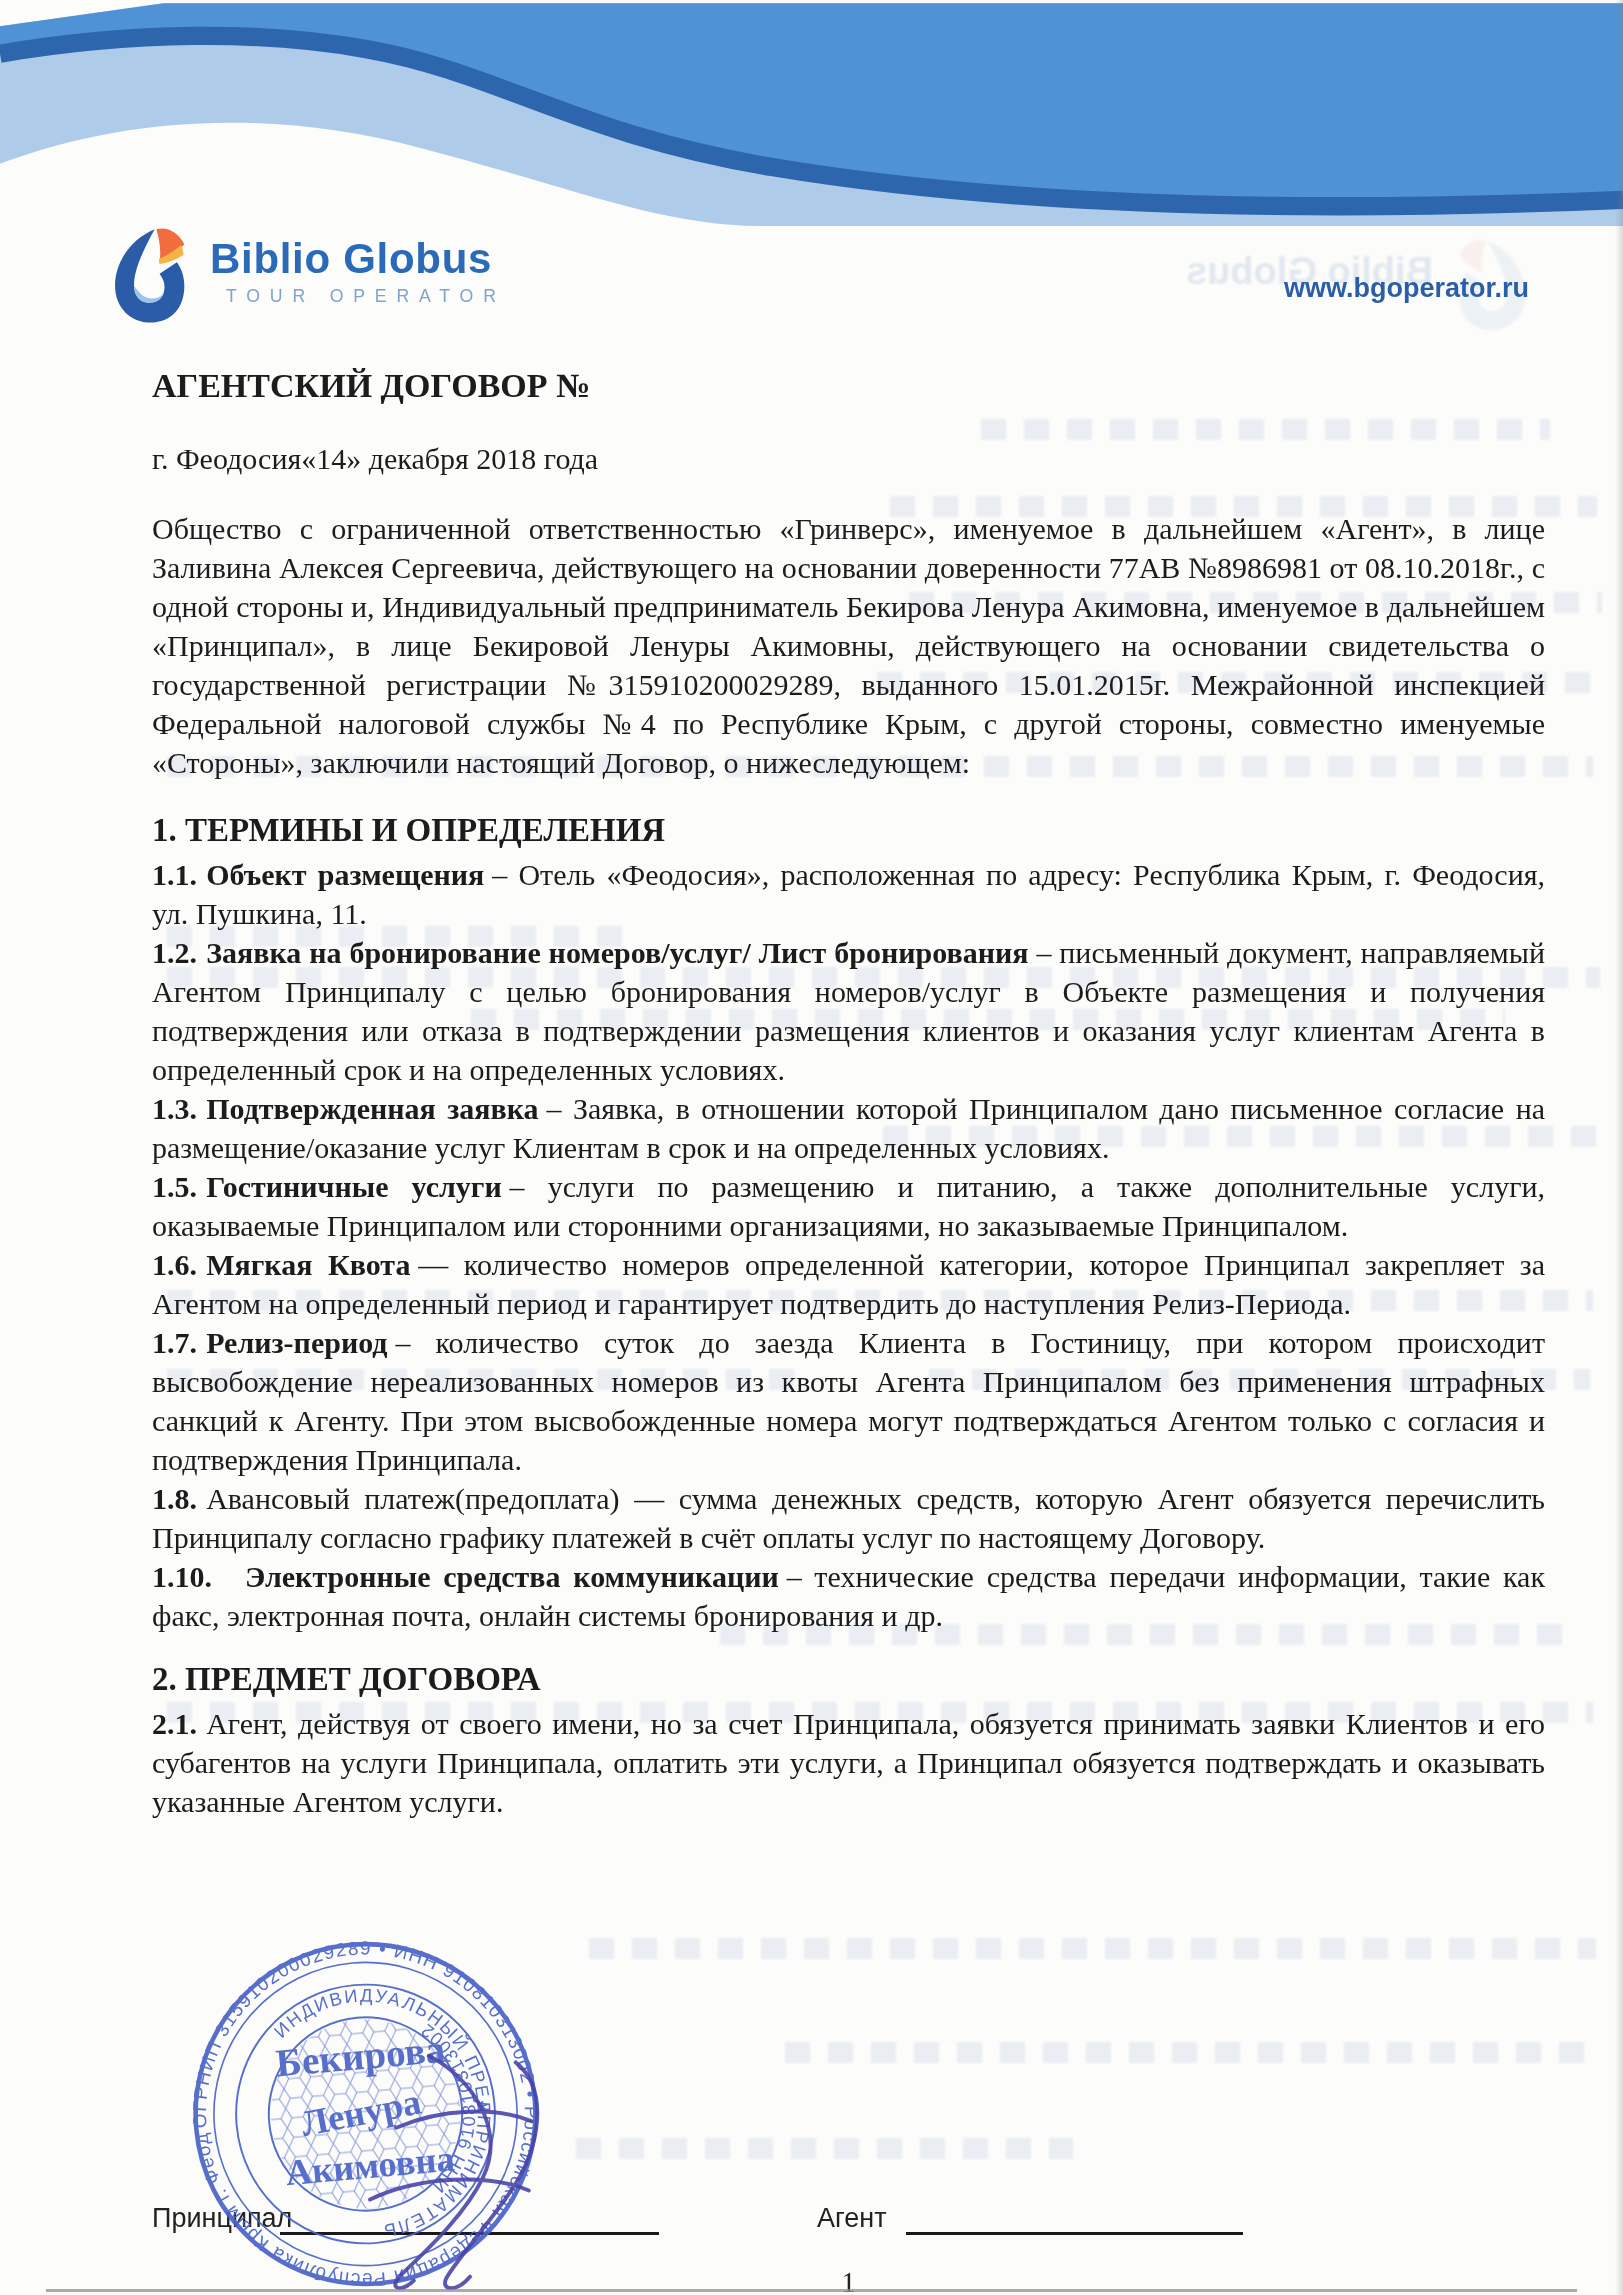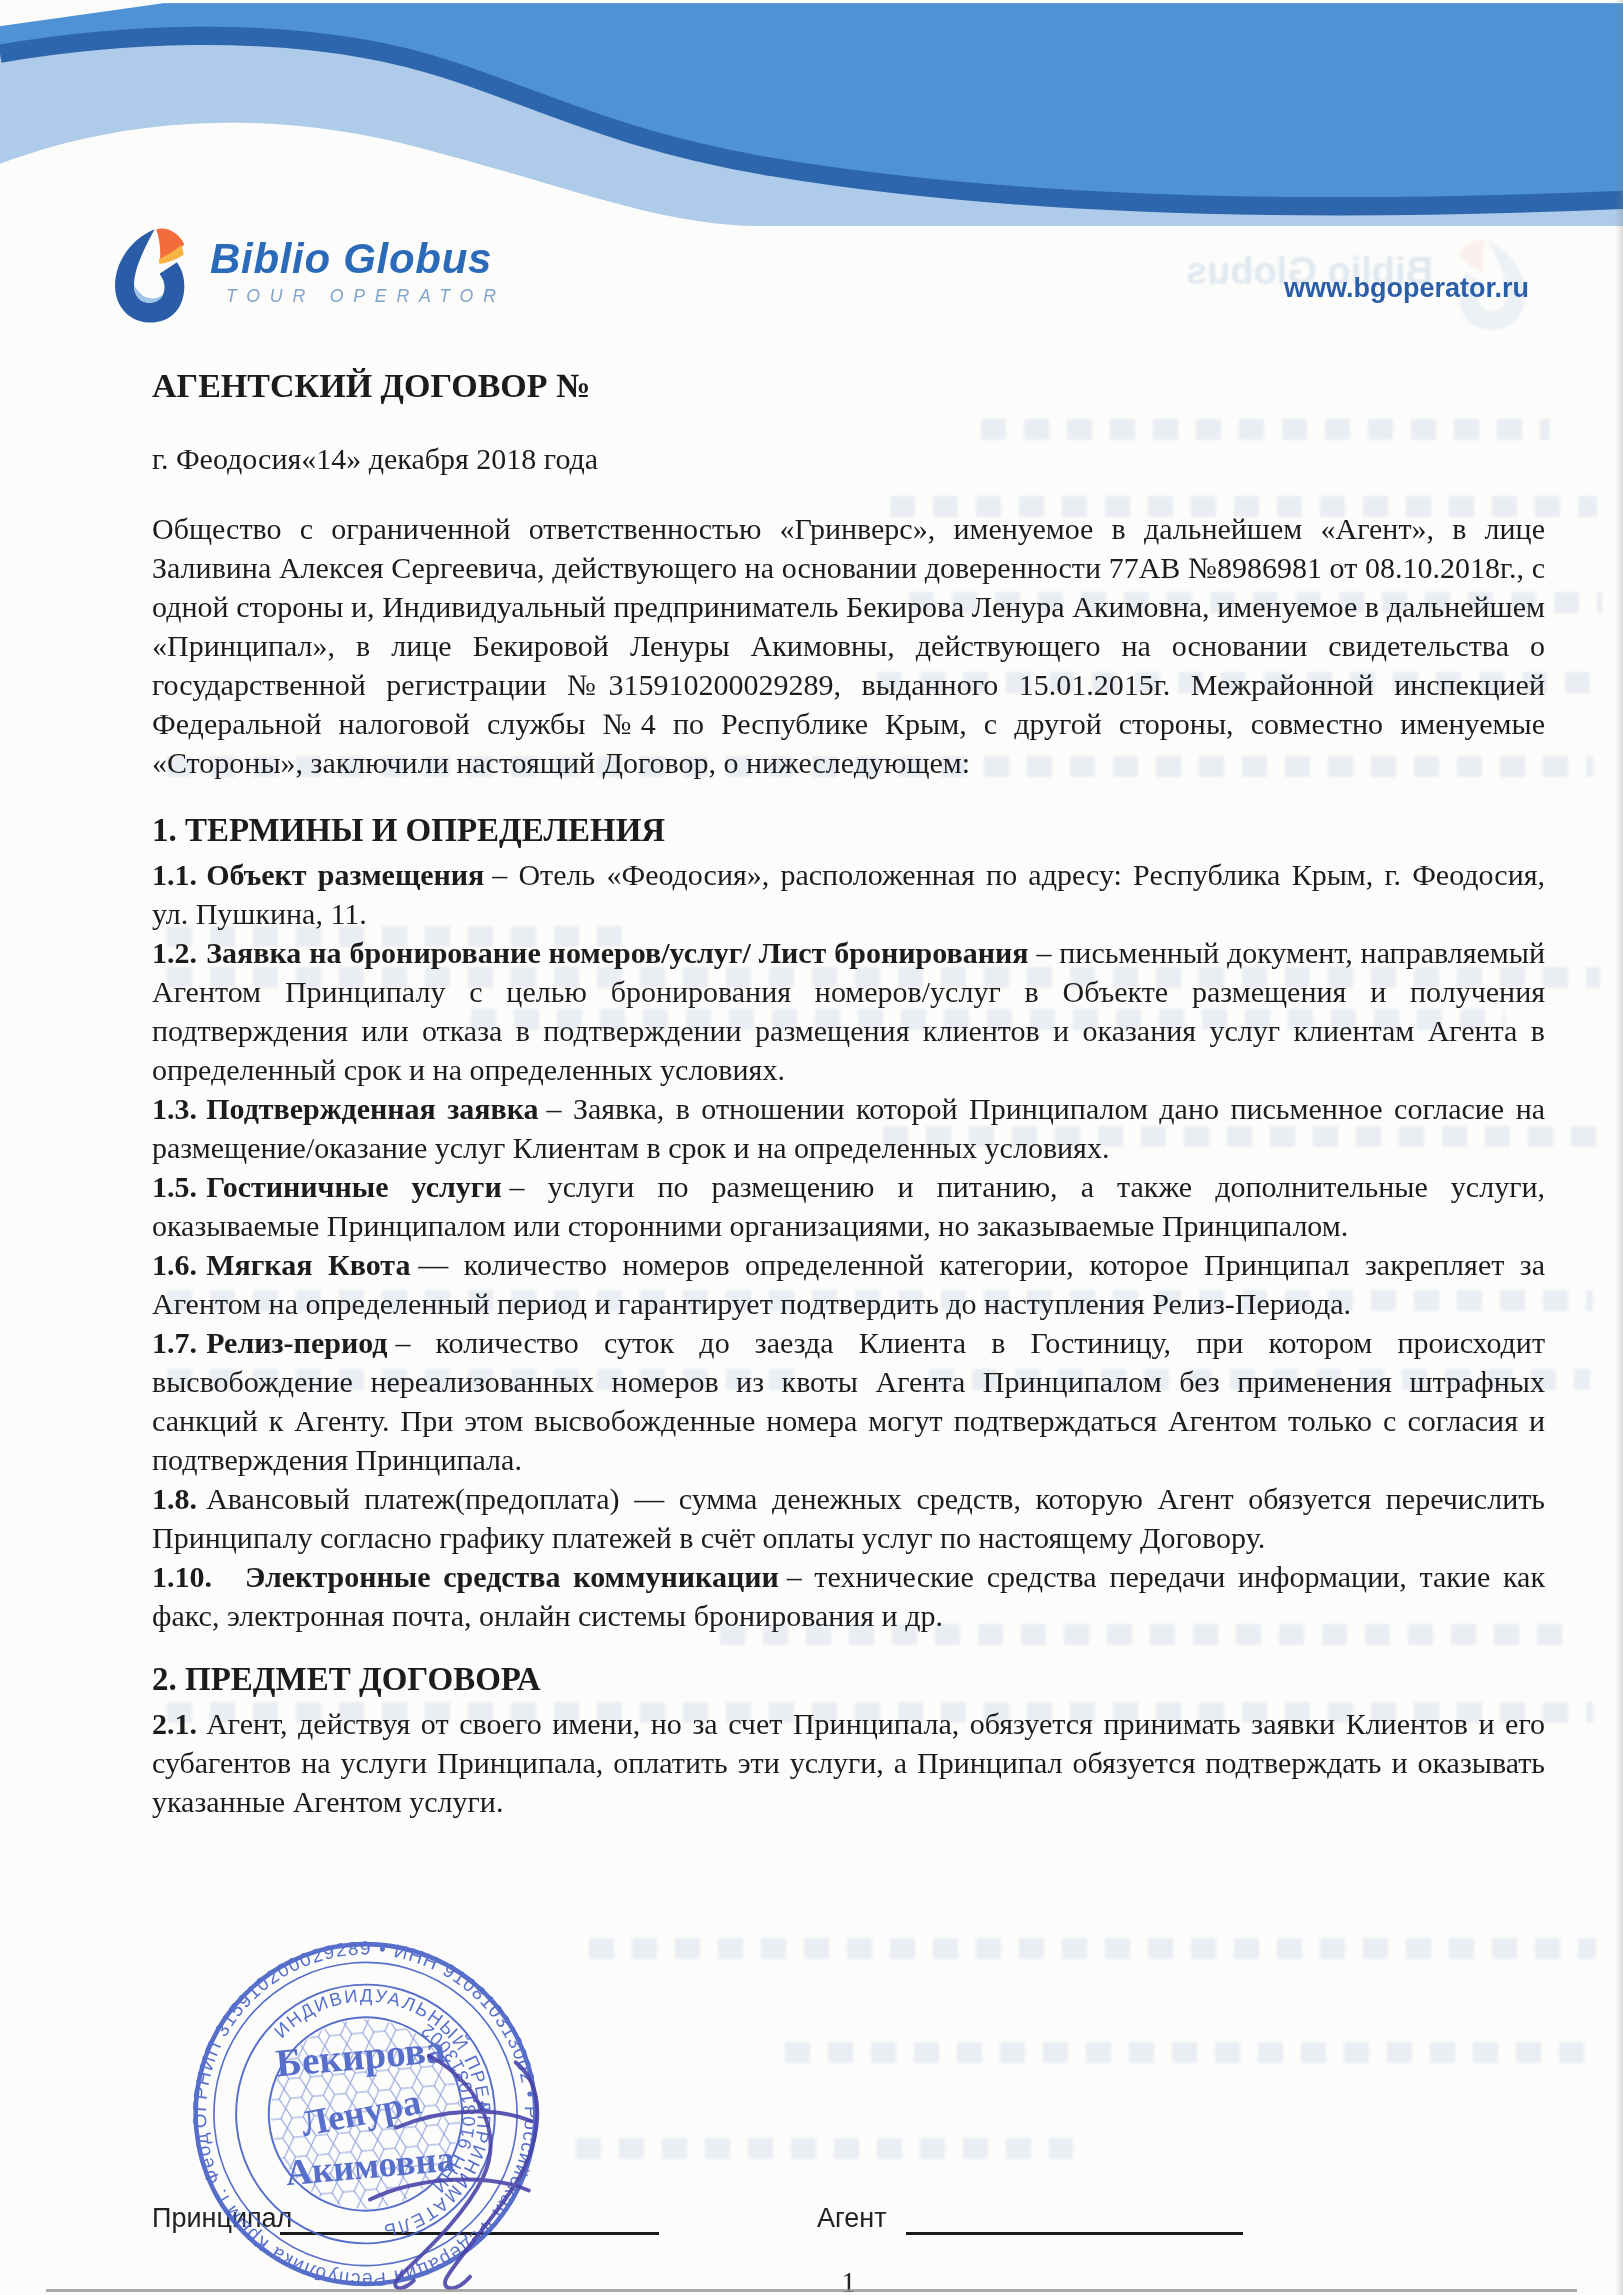--- a/index.html
+++ b/index.html
@@ -3,21 +3,21 @@
 <meta charset="utf-8">
 <style>
   html,body{margin:0;padding:0;background:#e8e8e6;}
   .page{position:relative;width:1623px;height:2295px;background:#fcfcfa;overflow:hidden;
         font-family:"Liberation Serif",serif;color:#1c1c1c;}
   
   .banner{position:absolute;left:0;top:0;width:1623px;height:226px;}
   
   .logo-block{position:absolute;left:108px;top:226px;display:flex;align-items:flex-start;}
   .logo-icon{width:85px;height:99px;}
-  .logo-text{margin-left:17px;padding-top:11.8px;font-style:italic;}
+  .logo-text{margin-left:17px;padding-top:11.8px;}
   .logo-title{font-family:"Liberation Sans",sans-serif;font-weight:bold;font-size:42px;
               line-height:42px;color:#2b6ab8;letter-spacing:0.7px;}
   .logo-sub{font-family:"Liberation Sans",sans-serif;font-size:17.7px;letter-spacing:9.8px;
             color:#7fa3cc;margin-top:6.5px;margin-left:16px;}
   .website{position:absolute;right:94px;top:273px;font-family:"Liberation Sans",sans-serif;
            font-weight:bold;font-size:27px;color:#2b5ea8;}
   .ghost-logo{position:absolute;right:190px;top:250px;transform:scaleX(-1);opacity:.14;
               filter:blur(1.3px);font-family:"Liberation Sans",sans-serif;font-weight:bold;
               font-size:38px;color:#3a6fb0;}
   .ghost-swirl{position:absolute;right:92px;top:236px;width:79px;height:98px;opacity:.12;

